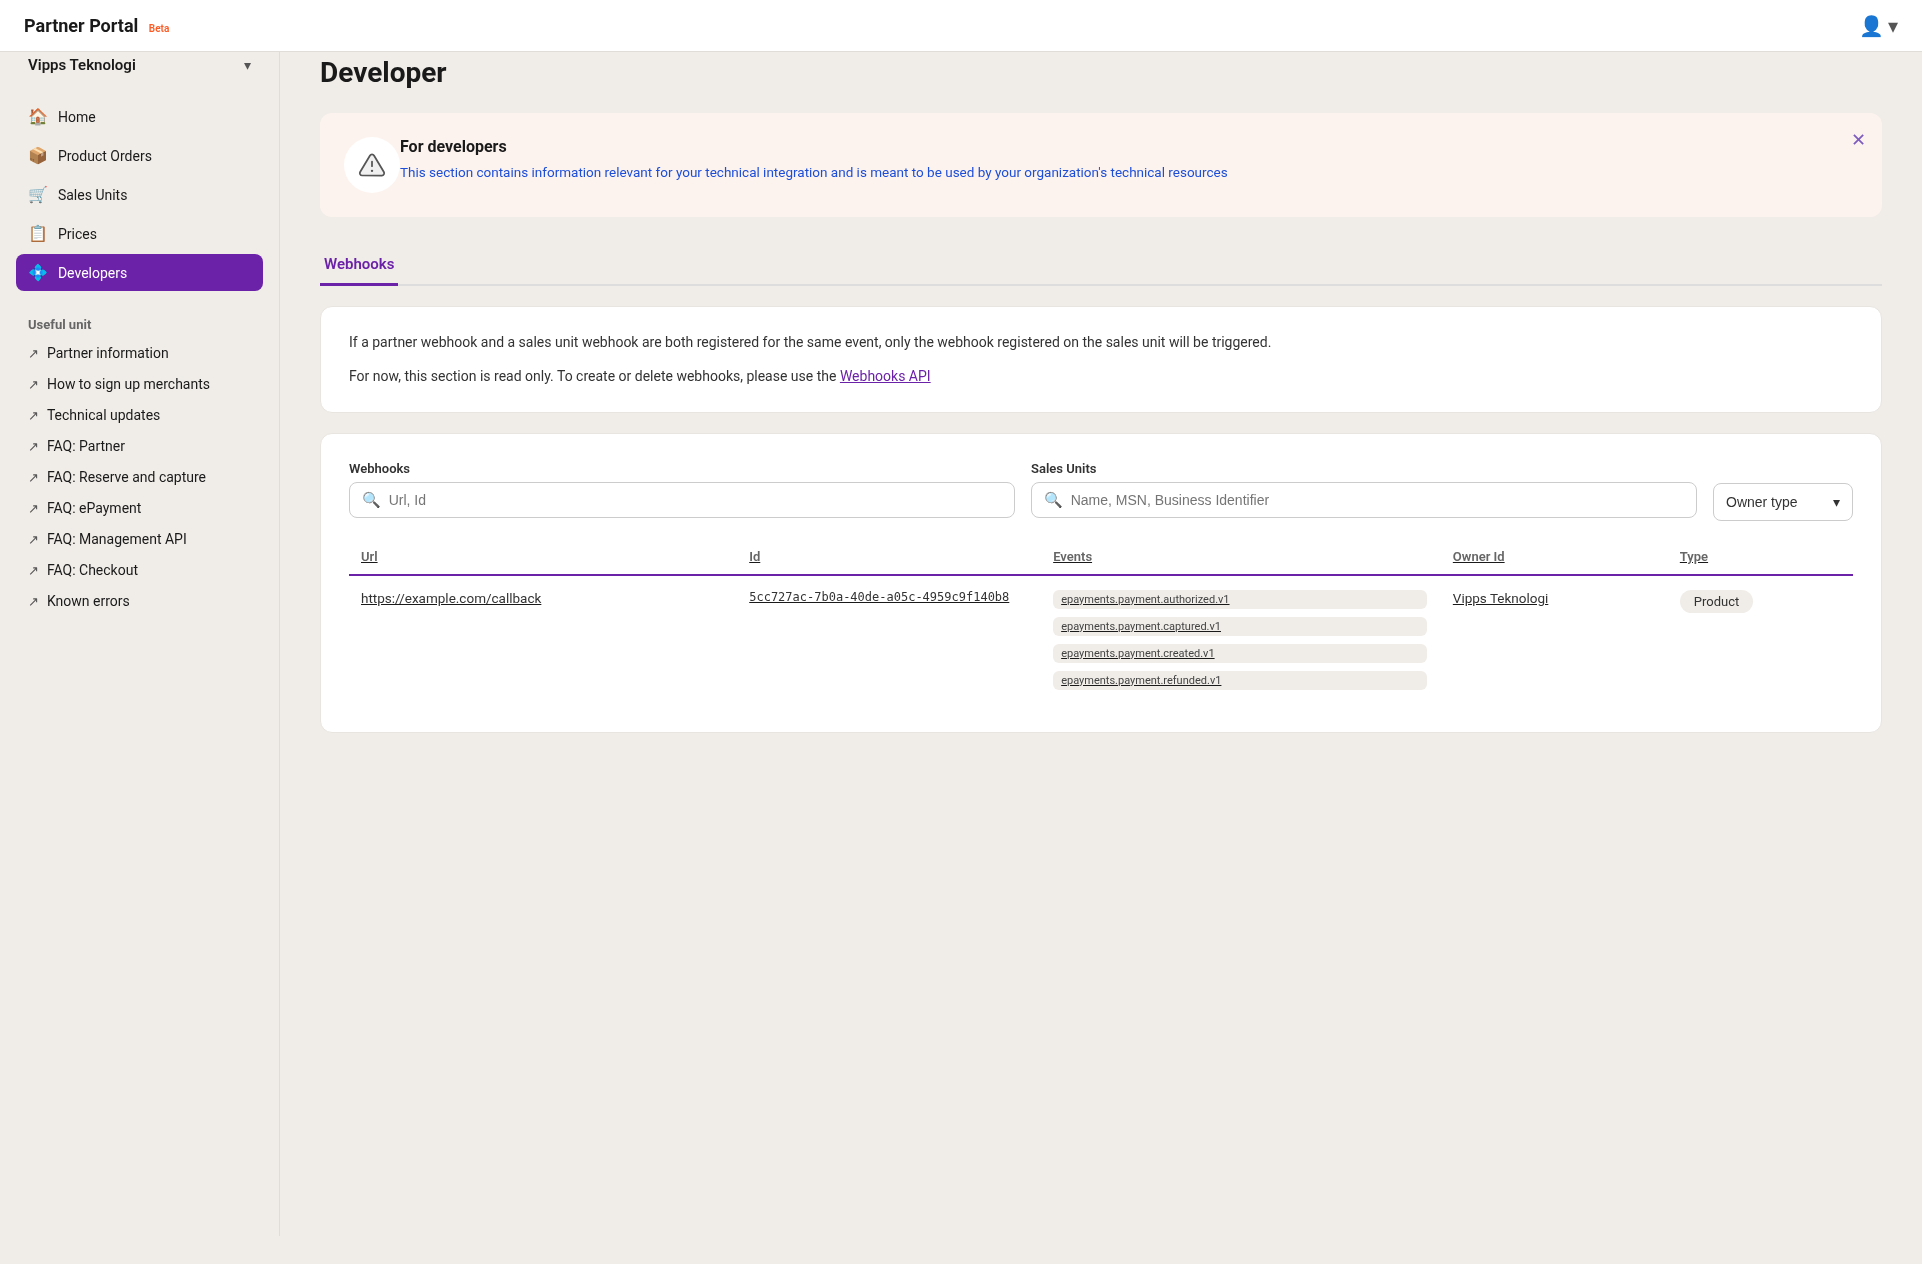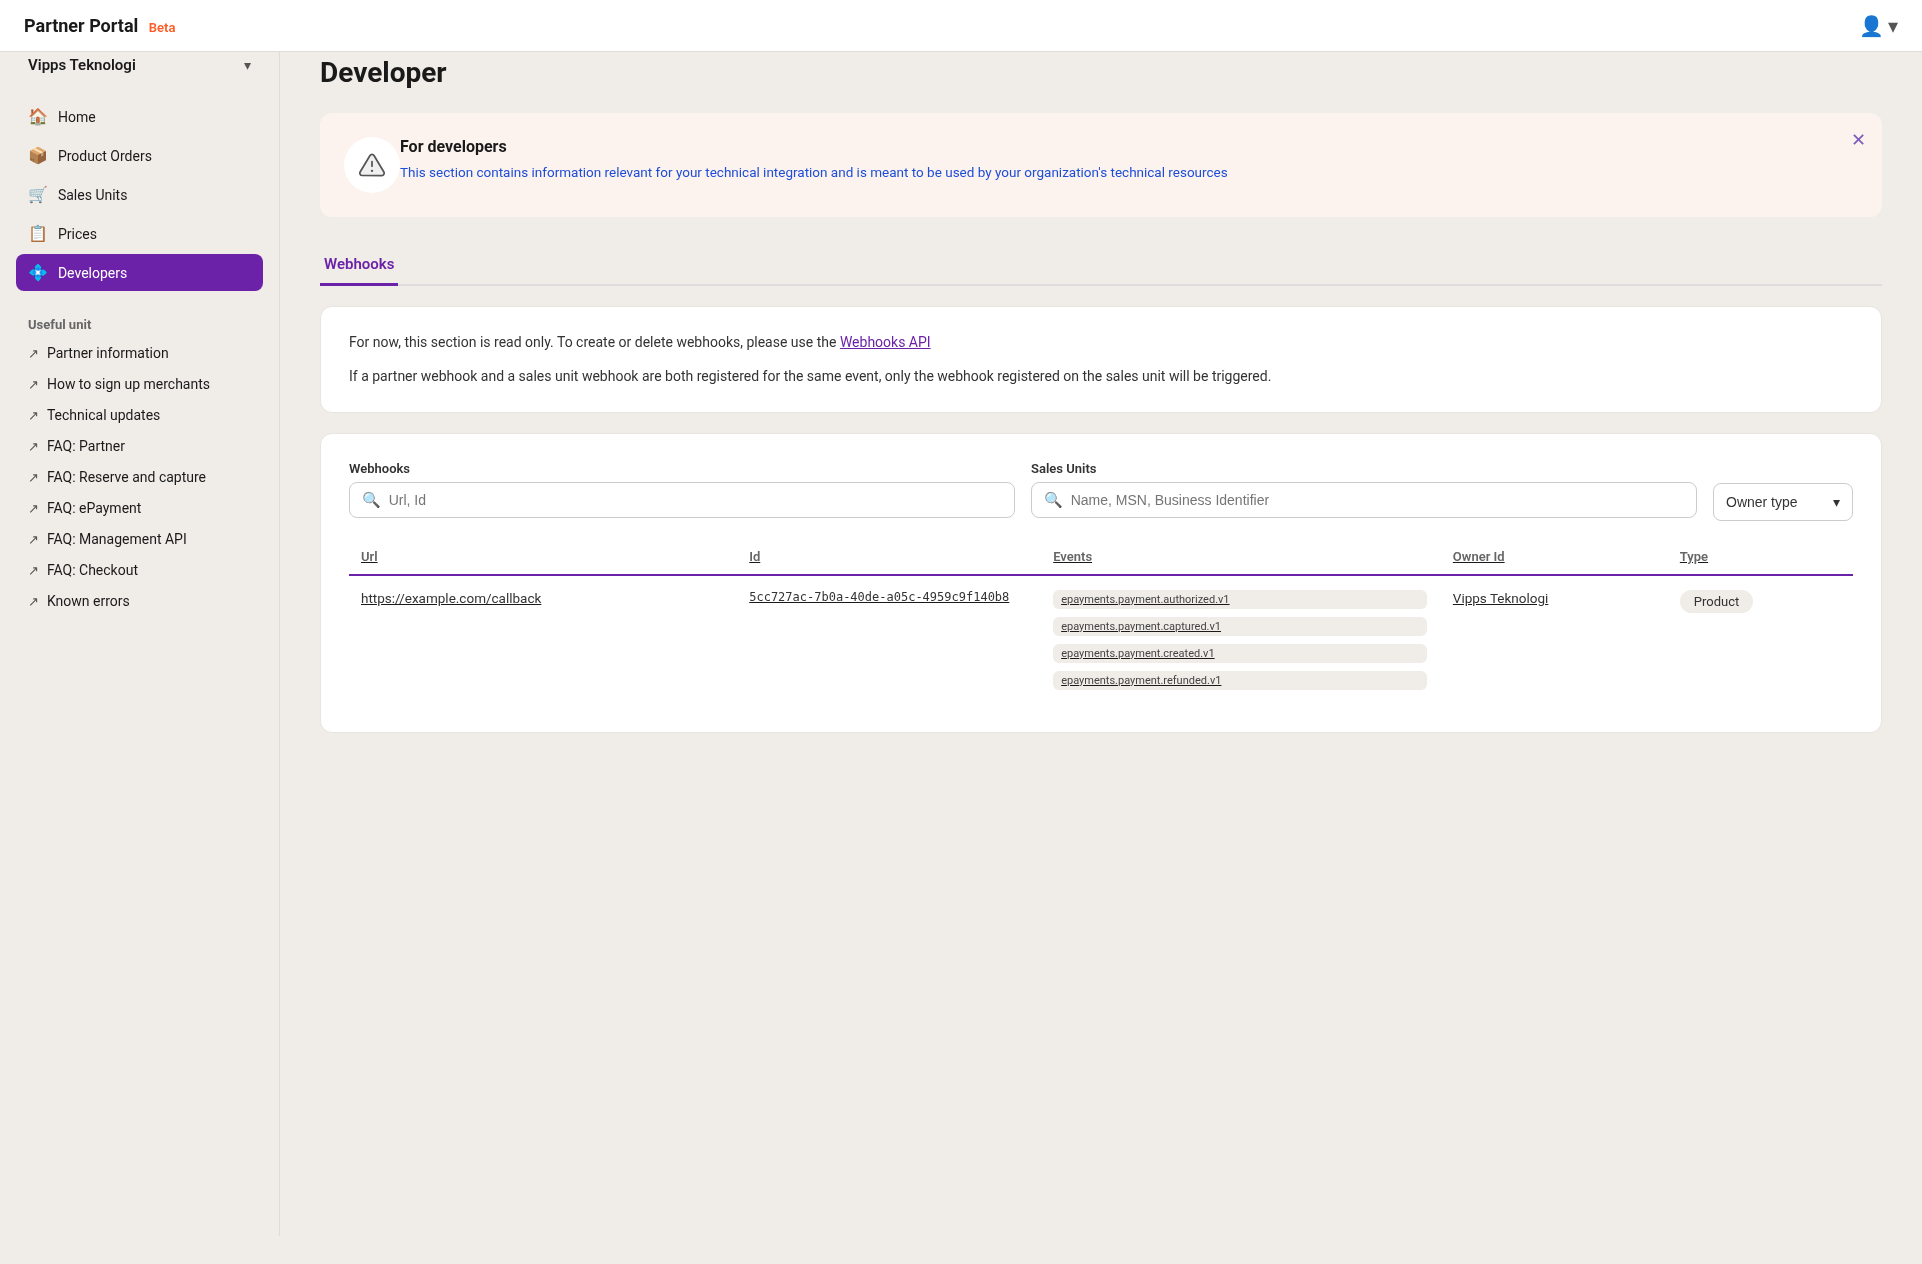--- a/index.html
+++ b/index.html
@@ -25,21 +25,21 @@
       top: 0; left: 0; right: 0;
       z-index: 100;
     }
     .topbar-brand {
       font-size: 18px;
       font-weight: 700;
       color: #1a1a1a;
     }
     .topbar-brand .beta {
       color: #ff5b24;
-      font-size: 13px;
+      font-size: 10px;
       font-weight: 600;
       margin-left: 6px;
     }
     .topbar-right {
       display: flex;
       align-items: center;
       gap: 8px;
     }
     .user-icon-btn {
       display: flex;
@@ -428,25 +428,25 @@
       <button class="banner-close">✕</button>
     </div>
 
     <div class="tabs-row">
       <div class="tab active">
         <span>Webhooks</span>
       </div>
     </div>
 
     <div class="webhook-info">
+      <p>If a partner webhook and a sales unit webhook are both registered for the same event, only the webhook registered on the sales unit will be triggered.</p>
       <p>
         <span>For now, this section is read only. To create or delete webhooks, please use the</span>
         <a href="#">Webhooks API</a>
       </p>
-      <p>If a partner webhook and a sales unit webhook are both registered for the same event, only the webhook registered on the sales unit will be triggered.</p>
     </div>
 
     <div class="webhooks-table-section">
       <div class="filters-row">
         <div class="filter-group">
           <div class="filter-label">Webhooks</div>
           <div class="search-input-wrap">
             <span class="search-icon">🔍</span>
             <input type="text" class="search-input" placeholder="Url, Id" style="">
           </div>

